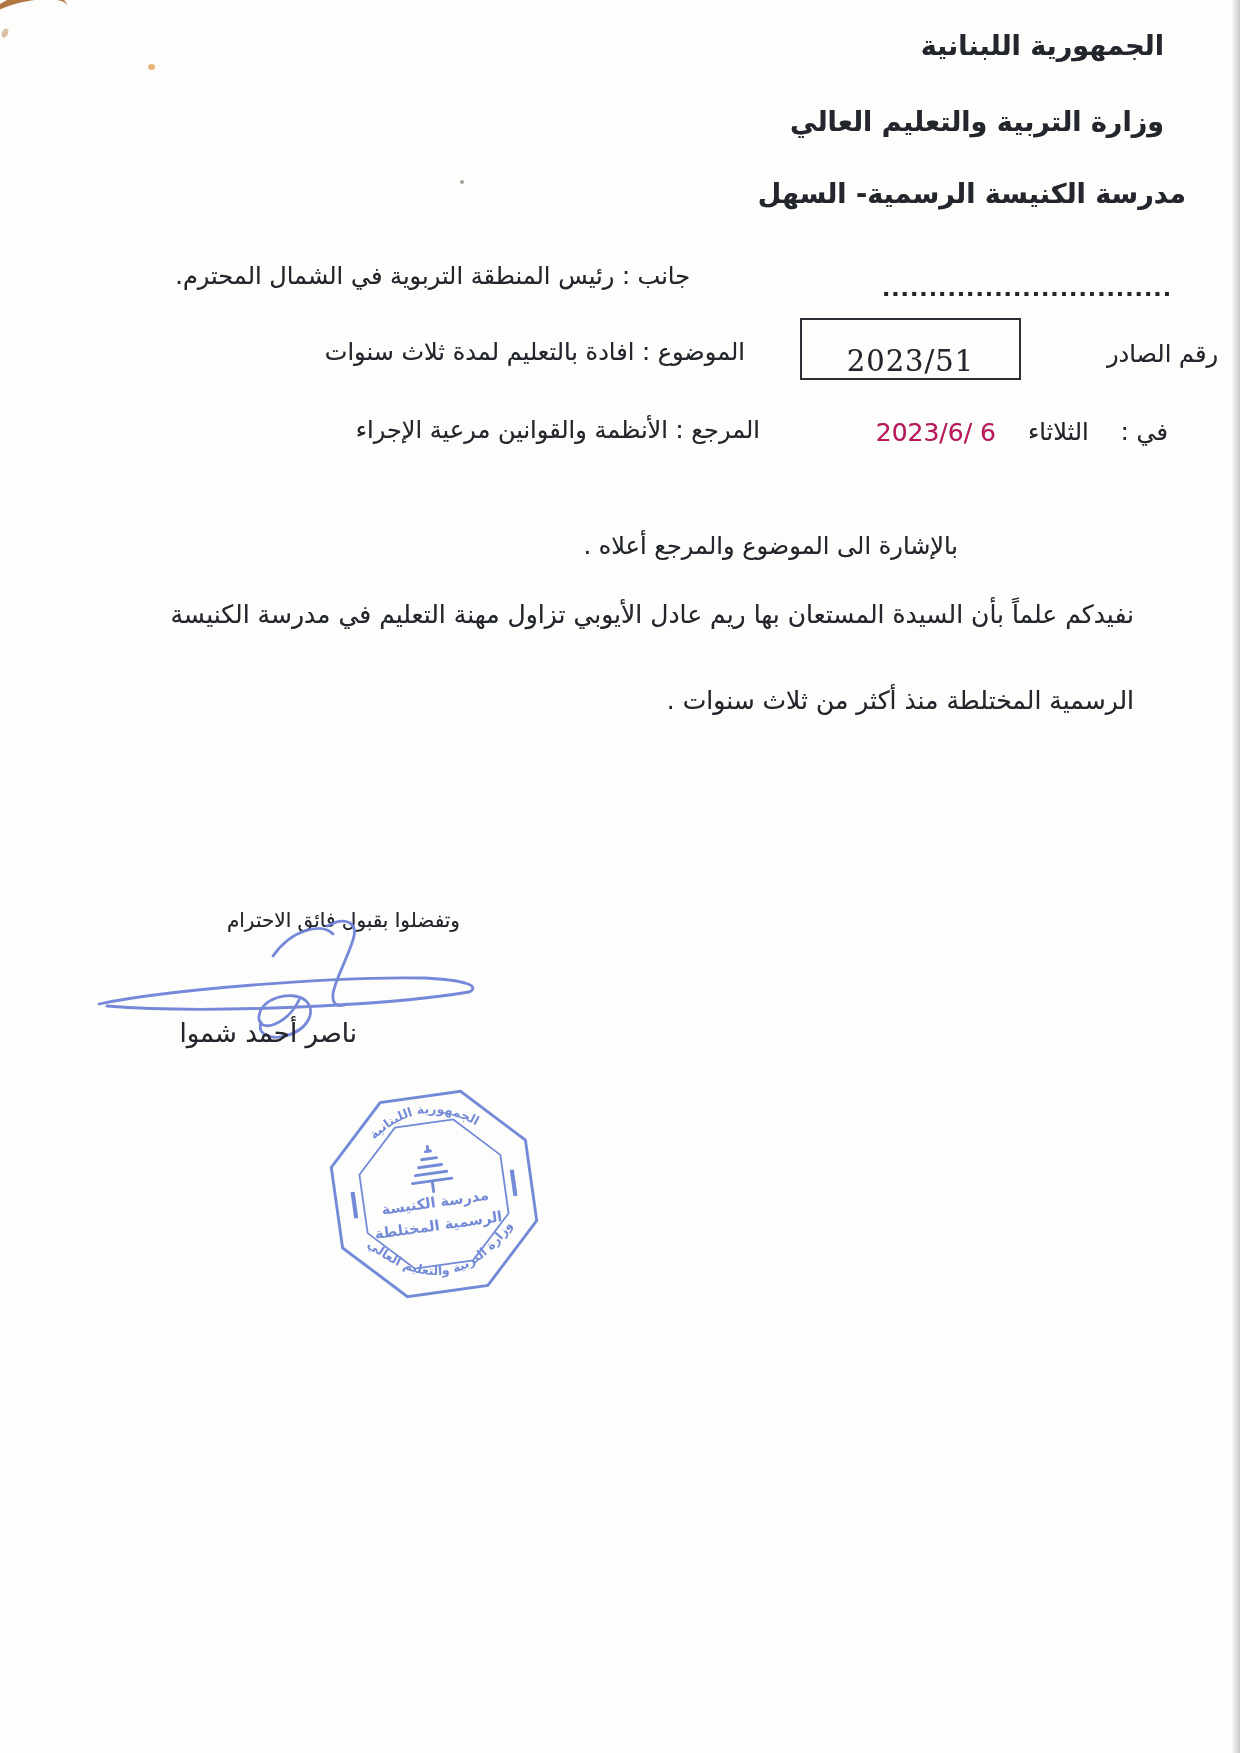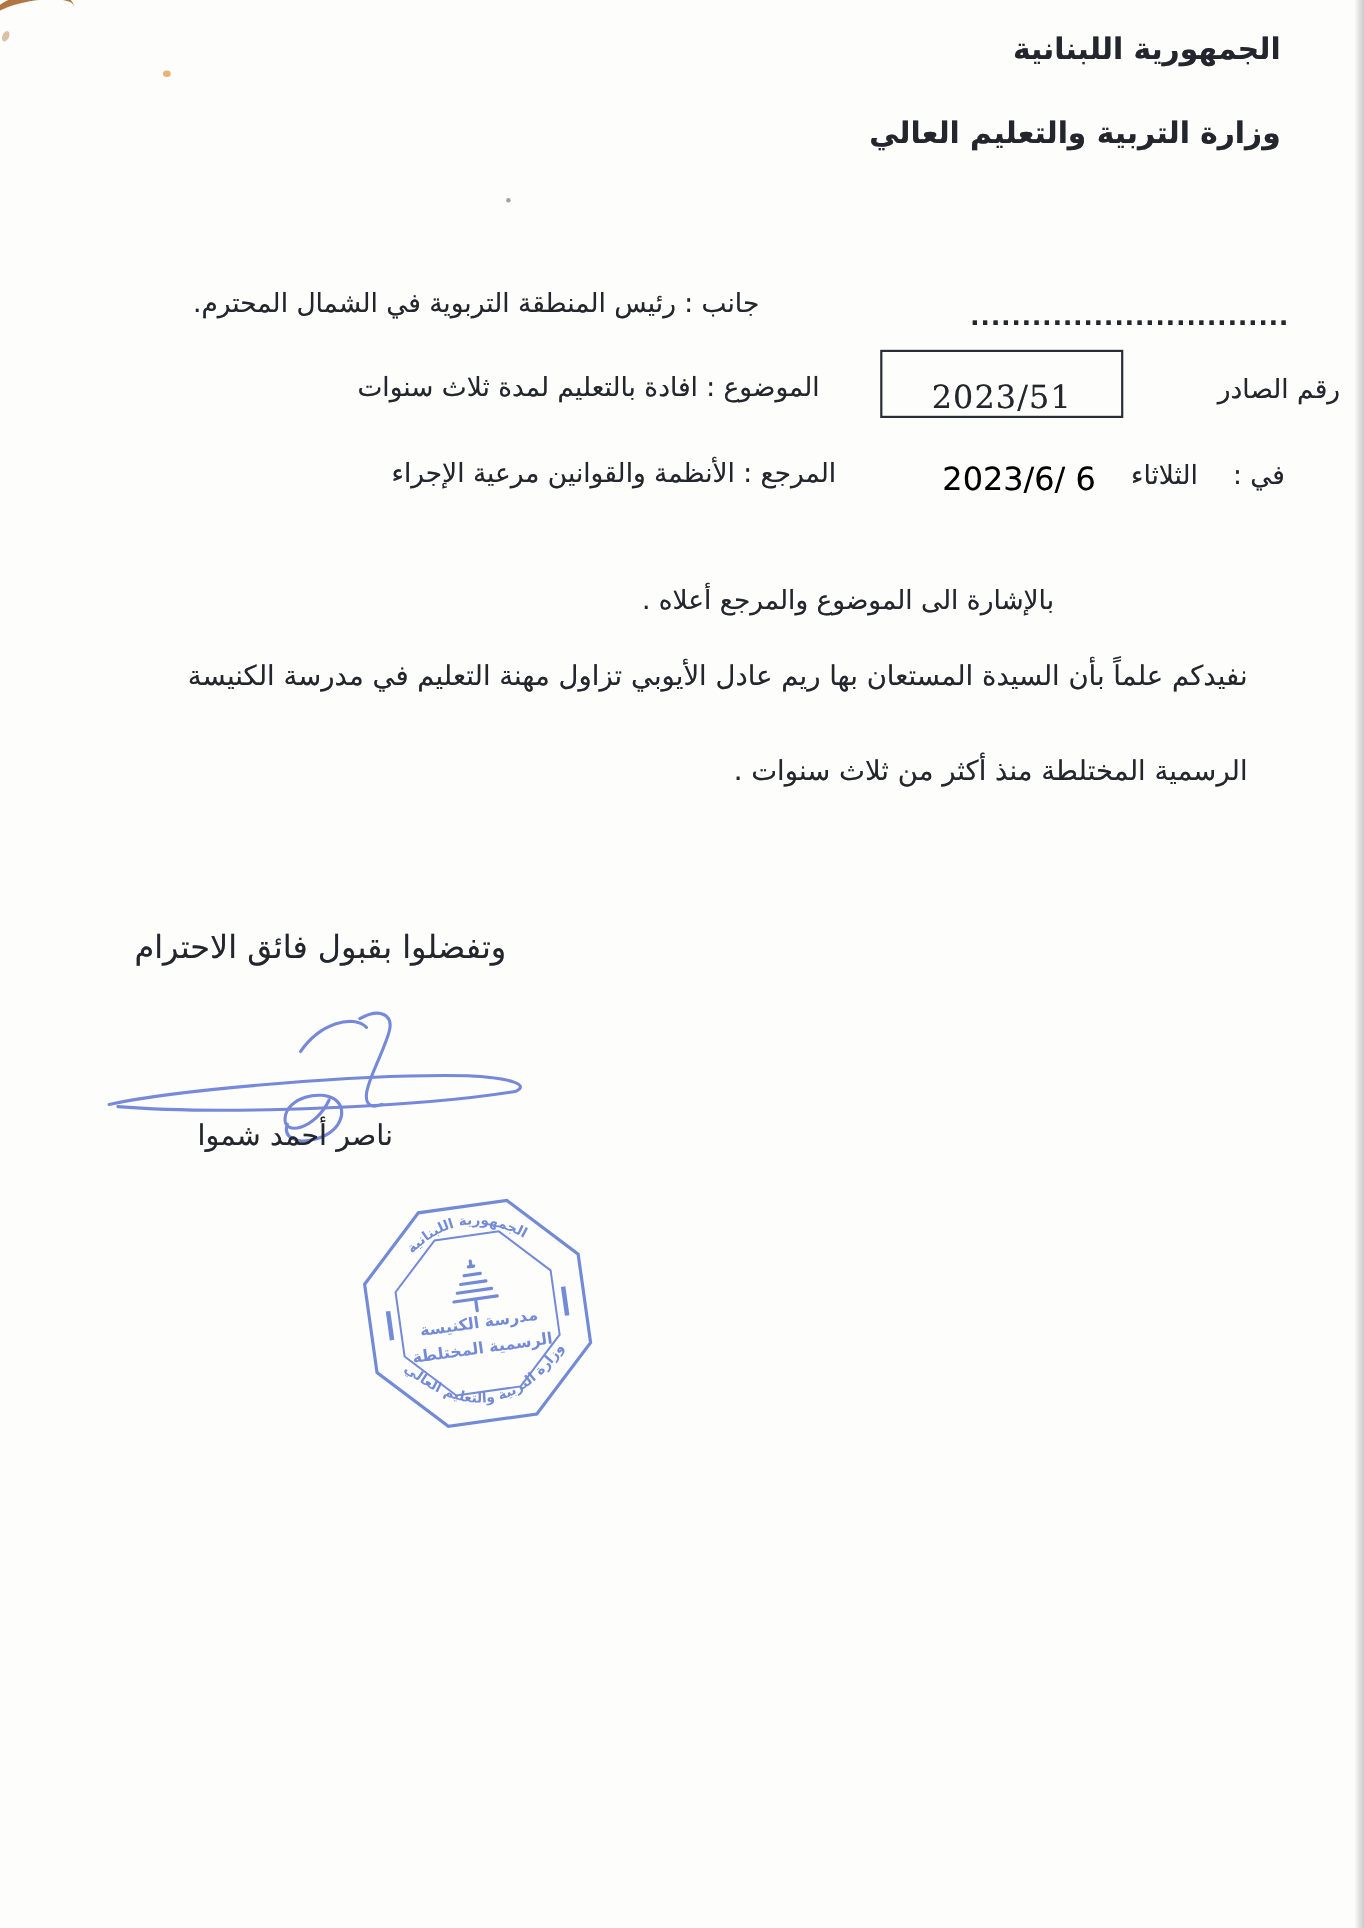--- a/index.html
+++ b/index.html
@@ -37,30 +37,30 @@
     display:flex;align-items:flex-end;justify-content:center;
   }
   .issue-num{
     font-family:"DejaVu Serif", serif;
     font-size:29px;letter-spacing:1px;direction:ltr;
   }
   .subject{top:338px;right:495px;font-size:24px;}
 
   
   .date-row{top:418px;right:72px;display:flex;direction:rtl;gap:32px;font-size:24px;}
-  .date-num{direction:ltr;unicode-bidi:bidi-override;font-size:29px;color:#000000;}
+  .date-num{direction:ltr;unicode-bidi:bidi-override;font-size:25px;color:#be185d;}
   .reference{top:416px;right:480px;font-size:24px;}
 
   
   .intro{top:532px;right:282px;font-size:24px;}
   .bline1{top:600px;right:106px;font-size:25px;}
   .bline2{top:686px;right:106px;font-size:25px;}
 
   
-  .salut{top:844px;right:780px;font-size:29px;}
+  .salut{top:908px;right:780px;font-size:20px;}
   .signer-title{top:938px;right:767px;font-size:24px;}
   .signer-name{top:1018px;right:883px;font-size:26px;}
 
   .signature-svg{position:absolute;left:85px;top:912px;width:400px;height:135px;}
   .stamp-svg{position:absolute;left:318px;top:1076px;width:232px;height:236px;opacity:.85;filter:blur(.4px);}
 
   
   .corner-mark{
     position:absolute;left:-10px;top:-6px;width:78px;height:30px;
     border:0 solid transparent;border-top:7px solid #a8692e;
@@ -89,20 +89,21 @@
 <div class="page">
 
   <div class="corner-mark"></div>
   <div class="corner-mark2"></div>
   <div class="speck-orange"></div>
   <div class="speck-gray"></div>
   <div class="scan-edge"></div>
 
   <div class="abs ink lh lh1">الجمهورية اللبنانية</div>
   <div class="abs ink lh lh2">وزارة التربية والتعليم العالي</div>
+  <div class="abs ink lh lh3">مدرسة الكنيسة الرسمية- السهل</div>
 
   <div class="abs ink dots">...............................</div>
   <div class="abs ink addressee">جانب : رئيس المنطقة التربوية في الشمال المحترم.</div>
 
   <div class="abs ink issue-label">رقم الصادر</div>
   <div class="abs issue-box">
     <span class="ink issue-num">2023/51</span>
   </div>
   <div class="abs ink subject">الموضوع : افادة بالتعليم لمدة ثلاث سنوات</div>
 

